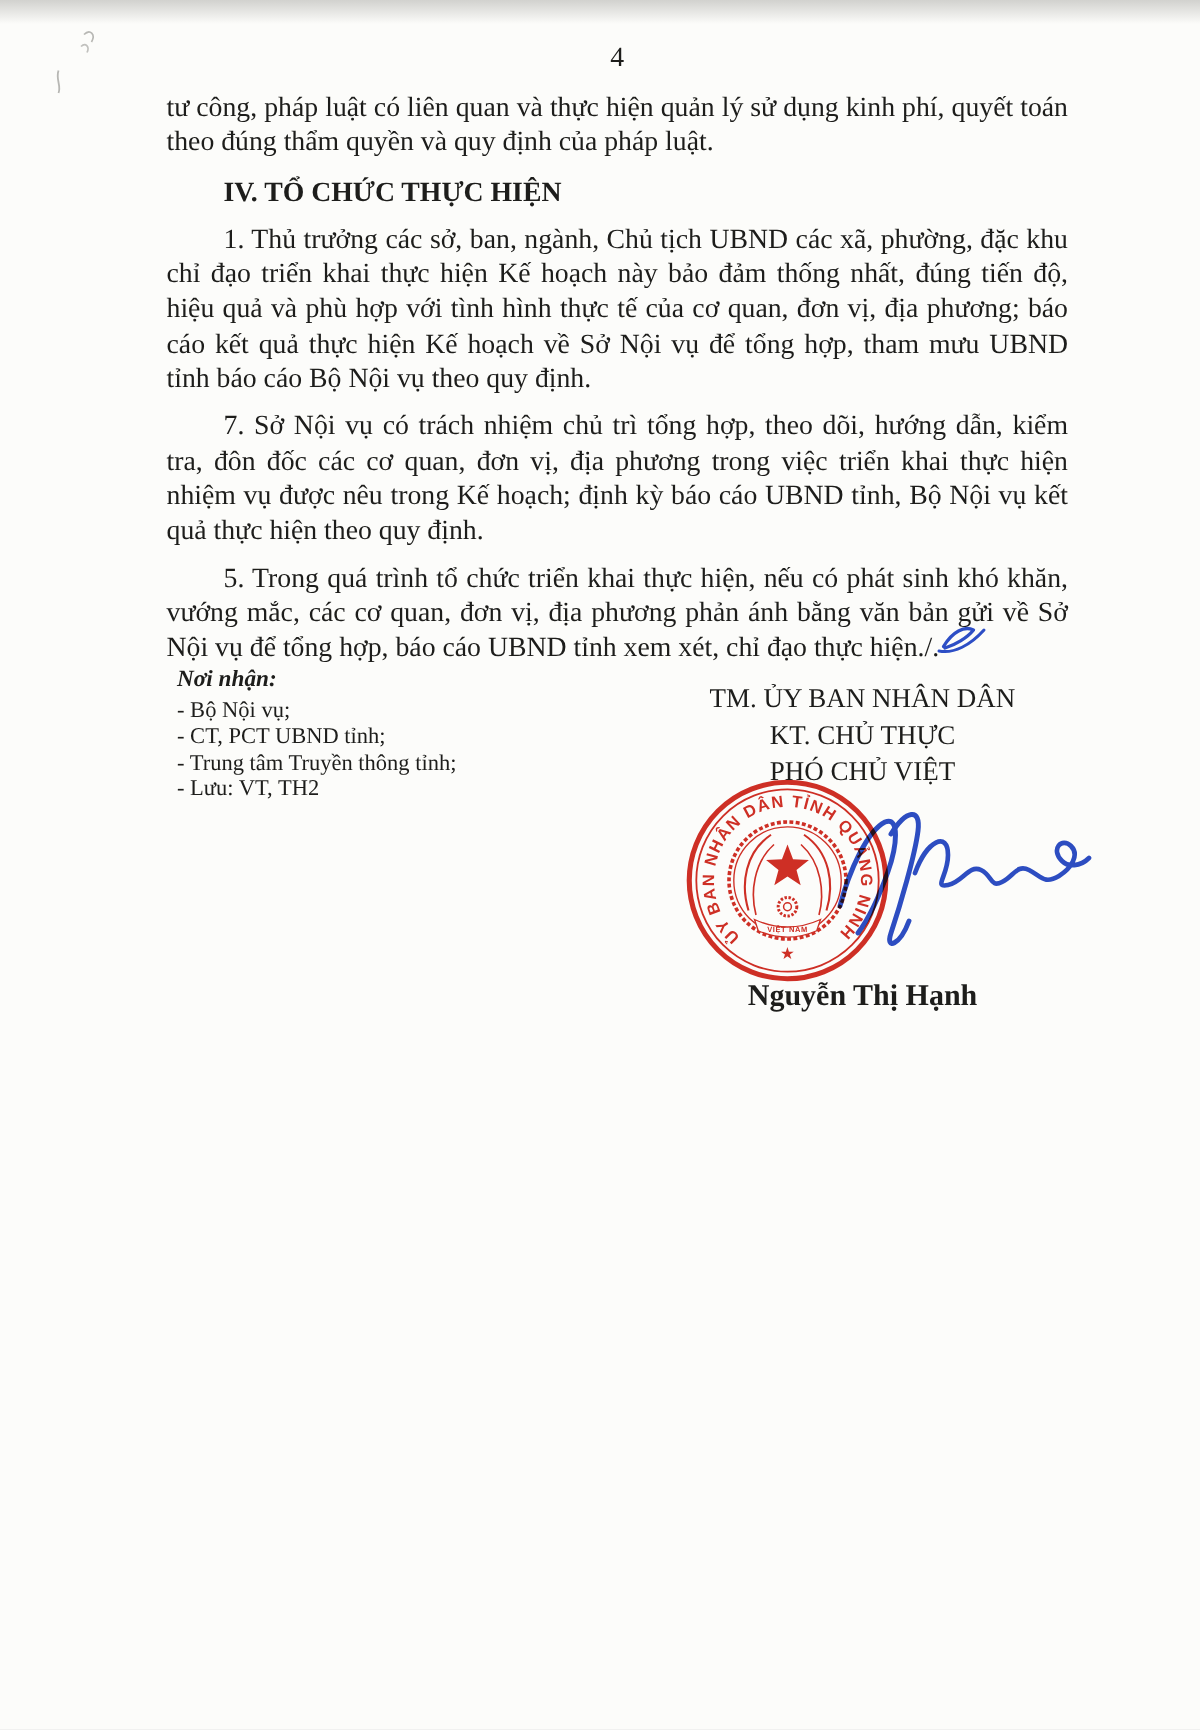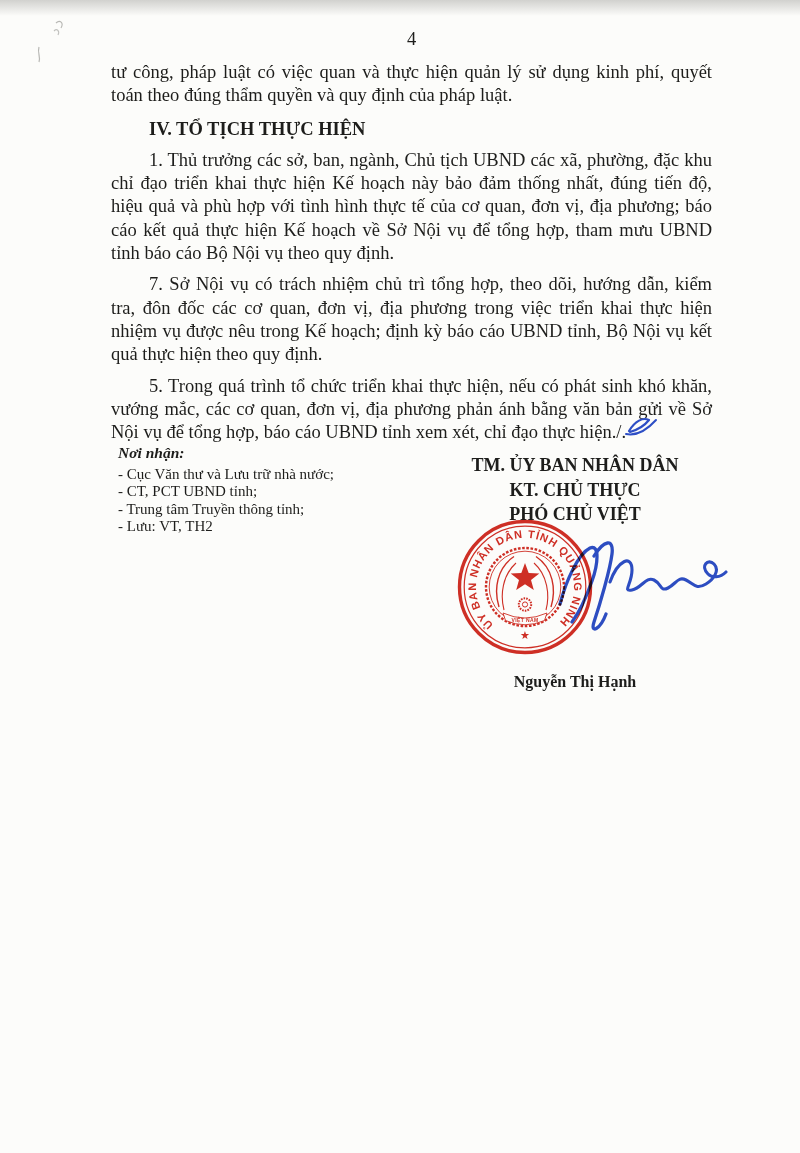--- a/index.html
+++ b/index.html
@@ -29,33 +29,33 @@
   }
   .para { margin-top:8px; text-indent:38px; }
   .initial-mark { position:absolute; left:623px; top:413px; width:36px; height:26px; }
 
   .recipients { position:absolute; left:118px; top:444px; width:318px; }
   .recipients-label { font-weight:bold; font-style:italic; font-size:15.5px; }
   .recipients-list { margin-top:4px; font-size:15px; line-height:17.3px; text-align:justify; }
 
   .sig-block {
     position:absolute; left:425px; top:453px; width:300px;
-    text-align:center; font-weight:bold; font-size:18px; line-height:24.5px;
+    text-align:center; font-weight:normal; font-size:18px; line-height:24.5px;
   }
   .seal-svg {
     position:absolute; left:450px; top:512px; width:150px; height:150px;
     mix-blend-mode:multiply; opacity:0.96;
   }
   .sig-ink {
     position:absolute; left:548px; top:526px; width:185px; height:108px;
     mix-blend-mode:multiply;
   }
   .signer-name {
     position:absolute; left:455px; top:653px; width:240px;
-    text-align:center; font-weight:bold; font-size:16px;margin-top:20px;
+    text-align:center; font-weight:bold; font-size:20px;
   }
   
   .sr  { fill:none; stroke:#cf261c; }
   .sf  { fill:#cf261c; }
   .srf { stroke:#cf261c; }
   .ring-text { fill:#cf261c; font-weight:bold; font-size:11px; letter-spacing:1px;
                font-family:"Liberation Sans","DejaVu Sans",sans-serif; }
   .banner-text { font-family:"Liberation Sans","DejaVu Sans",sans-serif; }
   .ink { fill:none; stroke:#2d4ec5; stroke-linecap:round; stroke-linejoin:round; }
 </style>
@@ -68,36 +68,36 @@
 
   <svg class="pencil-marks" viewBox="0 0 45 55">
     <path d="M 26 8 C 30 4 34 8 31 13" fill="none" stroke="#9a9a96" stroke-width="1.1" opacity="0.7"></path>
     <path d="M 24 16 C 27 13 30 16 28 20" fill="none" stroke="#9a9a96" stroke-width="1.1" opacity="0.6"></path>
     <path d="M 9 32 C 7 38 11 42 9 47" fill="none" stroke="#9a9a96" stroke-width="1.2" opacity="0.7"></path>
   </svg>
 
   <div class="page-number">4</div>
 
   <div class="body-text">
-    <p class="intro">tư công, pháp luật có việc quan và thực hiện quản lý sử dụng kinh phí, quyết toán theo đúng thẩm quyền và quy định của pháp luật.</p>
-    <p class="section-heading">IV. TỔ TỊCH THỰC HIỆN</p>
+    <p class="intro">tư công, pháp luật có liên quan và thực hiện quản lý sử dụng kinh phí, quyết toán theo đúng thẩm quyền và quy định của pháp luật.</p>
+    <p class="section-heading">IV. TỔ CHỨC THỰC HIỆN</p>
     <p class="para">1. Thủ trưởng các sở, ban, ngành, Chủ tịch UBND các xã, phường, đặc khu chỉ đạo triển khai thực hiện Kế hoạch này bảo đảm thống nhất, đúng tiến độ, hiệu quả và phù hợp với tình hình thực tế của cơ quan, đơn vị, địa phương; báo cáo kết quả thực hiện Kế hoạch về Sở Nội vụ để tổng hợp, tham mưu UBND tỉnh báo cáo Bộ Nội vụ theo quy định.</p>
     <p class="para">7. Sở Nội vụ có trách nhiệm chủ trì tổng hợp, theo dõi, hướng dẫn, kiểm tra, đôn đốc các cơ quan, đơn vị, địa phương trong việc triển khai thực hiện nhiệm vụ được nêu trong Kế hoạch; định kỳ báo cáo UBND tỉnh, Bộ Nội vụ kết quả thực hiện theo quy định.</p>
     <p class="para">5. Trong quá trình tổ chức triển khai thực hiện, nếu có phát sinh khó khăn, vướng mắc, các cơ quan, đơn vị, địa phương phản ánh bằng văn bản gửi về Sở Nội vụ để tổng hợp, báo cáo UBND tỉnh xem xét, chỉ đạo thực hiện./.</p>
   </div>
 
   <svg class="initial-mark" viewBox="0 0 36 26">
     <path class="ink" d="M 6 18 C 12 8 20 4 26 7 C 22 12 14 17 7 19" stroke-width="2.2"></path>
     <path class="ink" d="M 3 21 C 13 23 24 17 33 7" stroke-width="2"></path>
   </svg>
 
   <div class="recipients">
     <div class="recipients-label">Nơi nhận:</div>
     <div class="recipients-list">
-      <div>- Cục Văn thư và Lưu trữ nhà nước;</div>
+      <div>- Bộ Nội vụ;</div>
       <div>- CT, PCT UBND tỉnh;</div>
       <div>- Trung tâm Truyền thông tỉnh;</div>
       <div>- Lưu: VT, TH2</div>
     </div>
   </div>
 
   <div class="sig-block">
     <div>TM. ỦY BAN NHÂN DÂN</div>
     <div>KT. CHỦ THỰC</div>
     <div>PHÓ CHỦ VIỆT</div>

